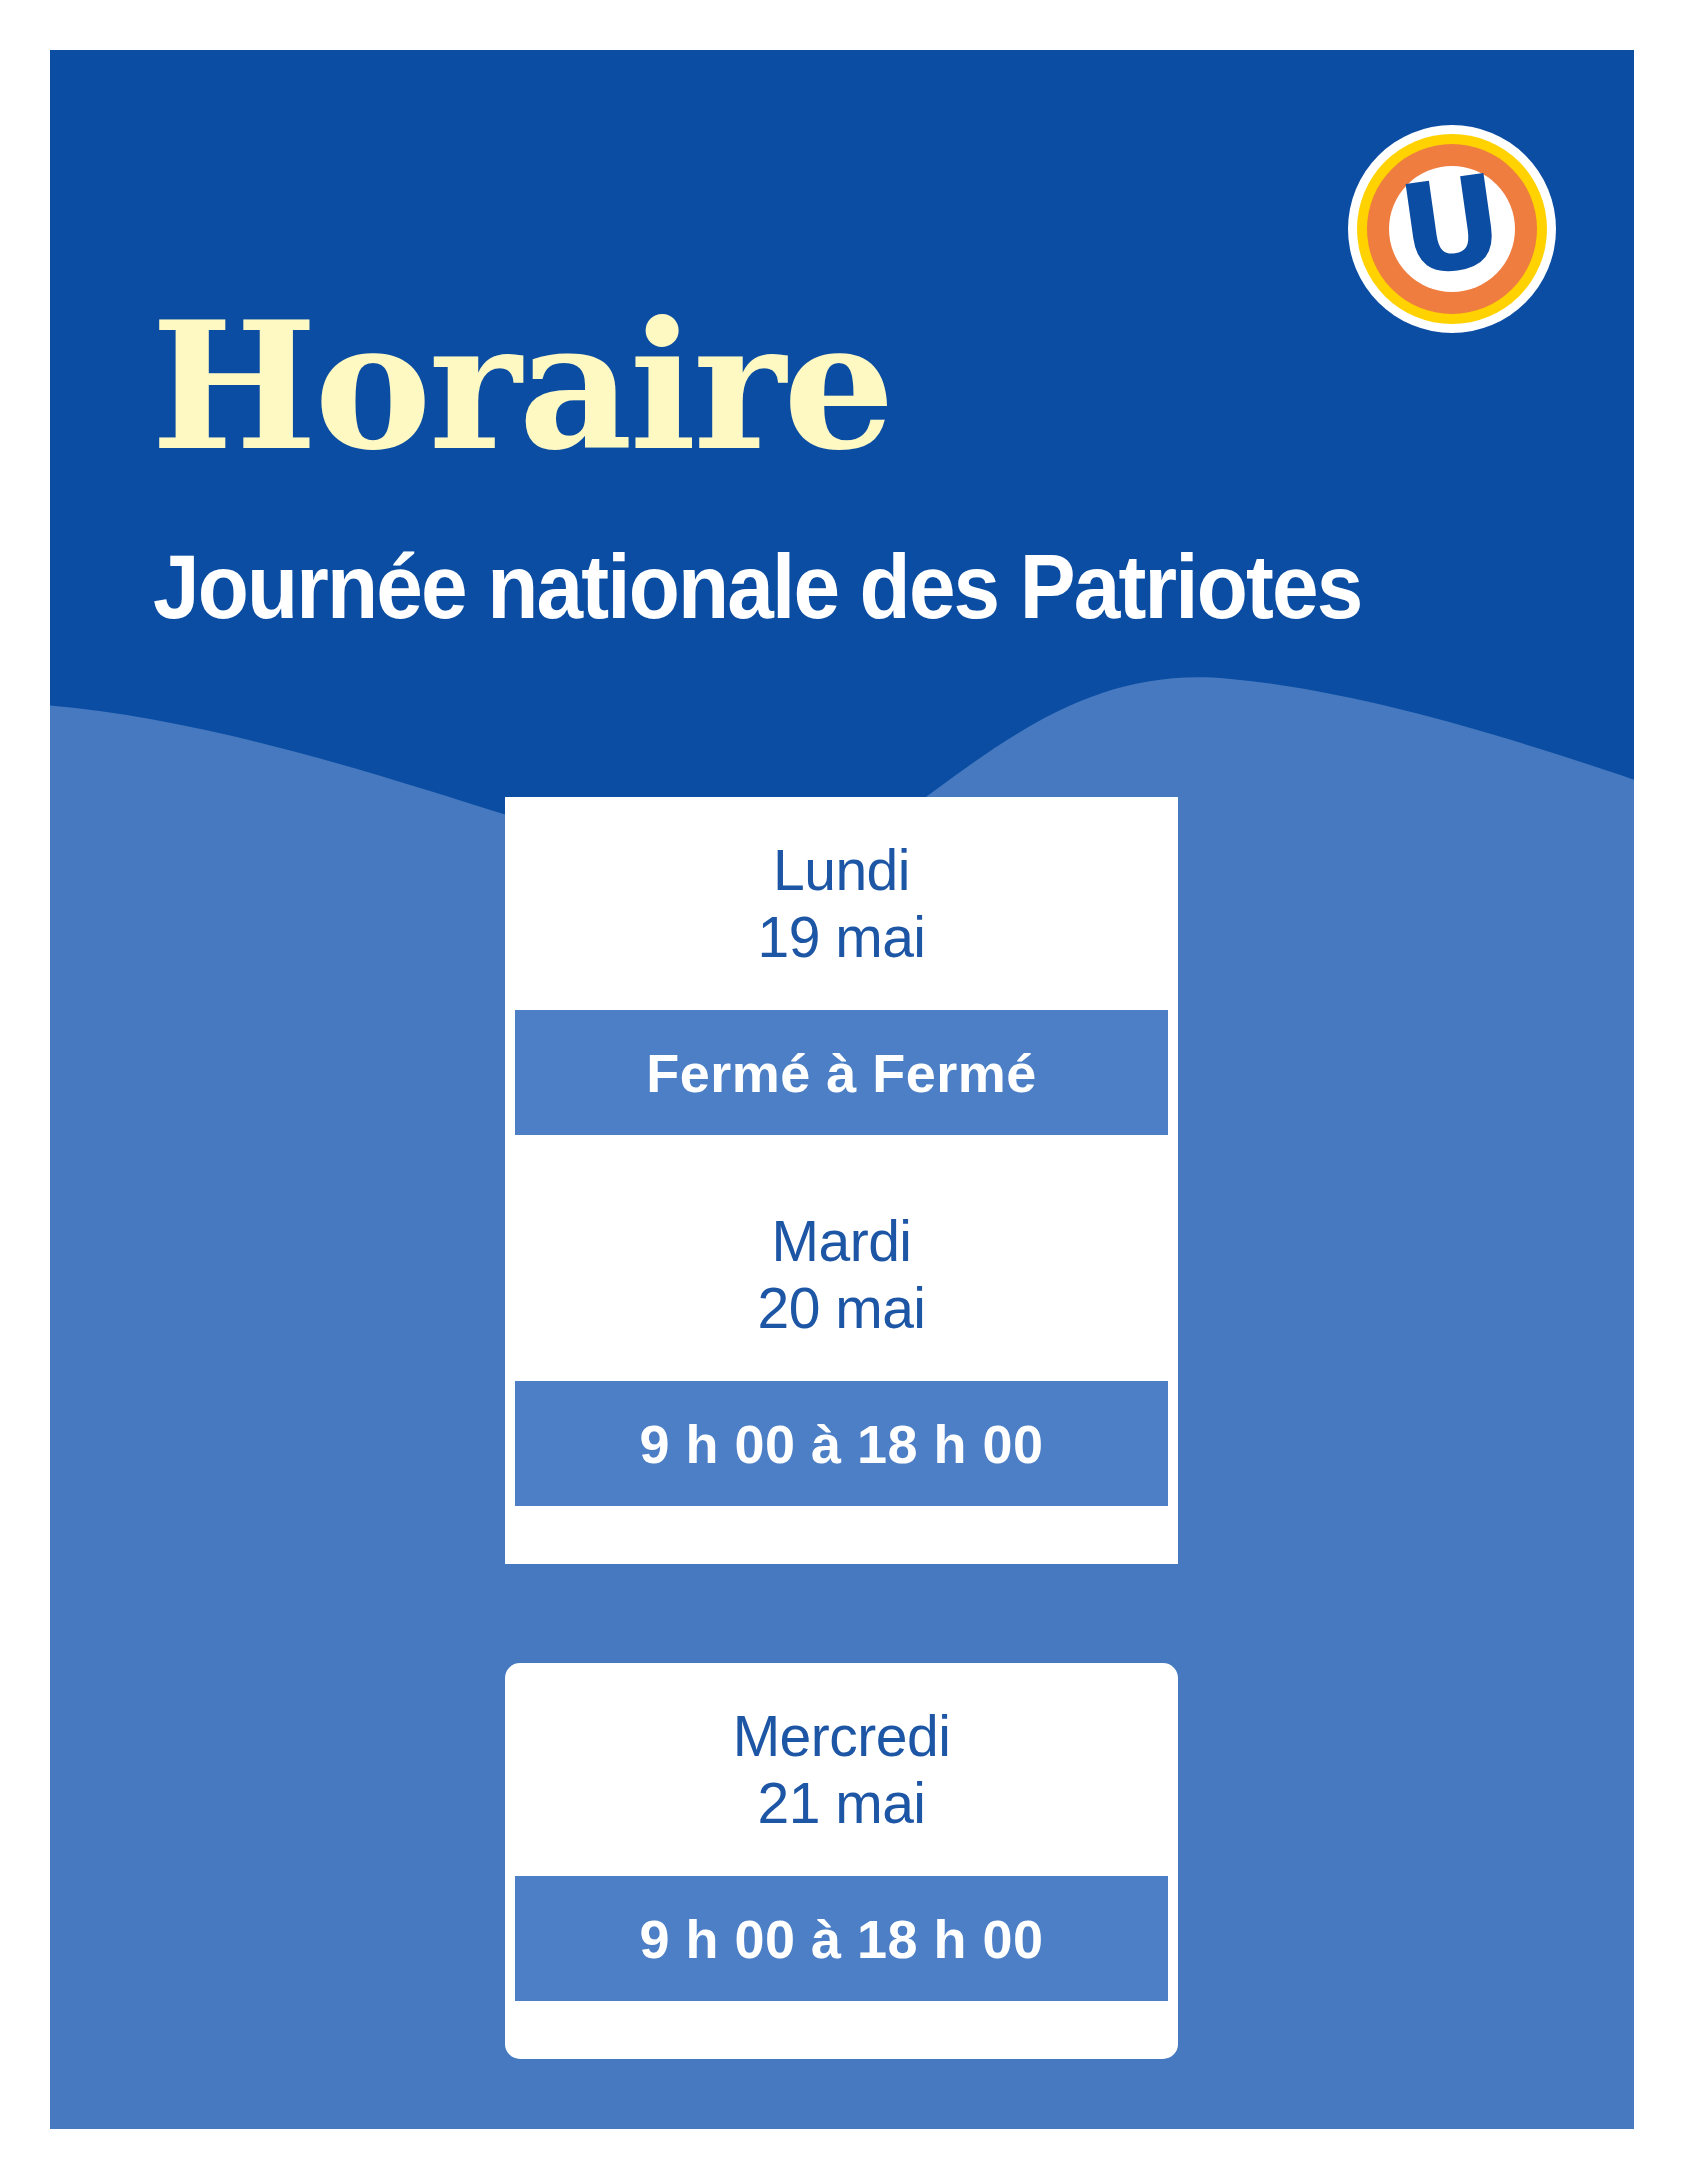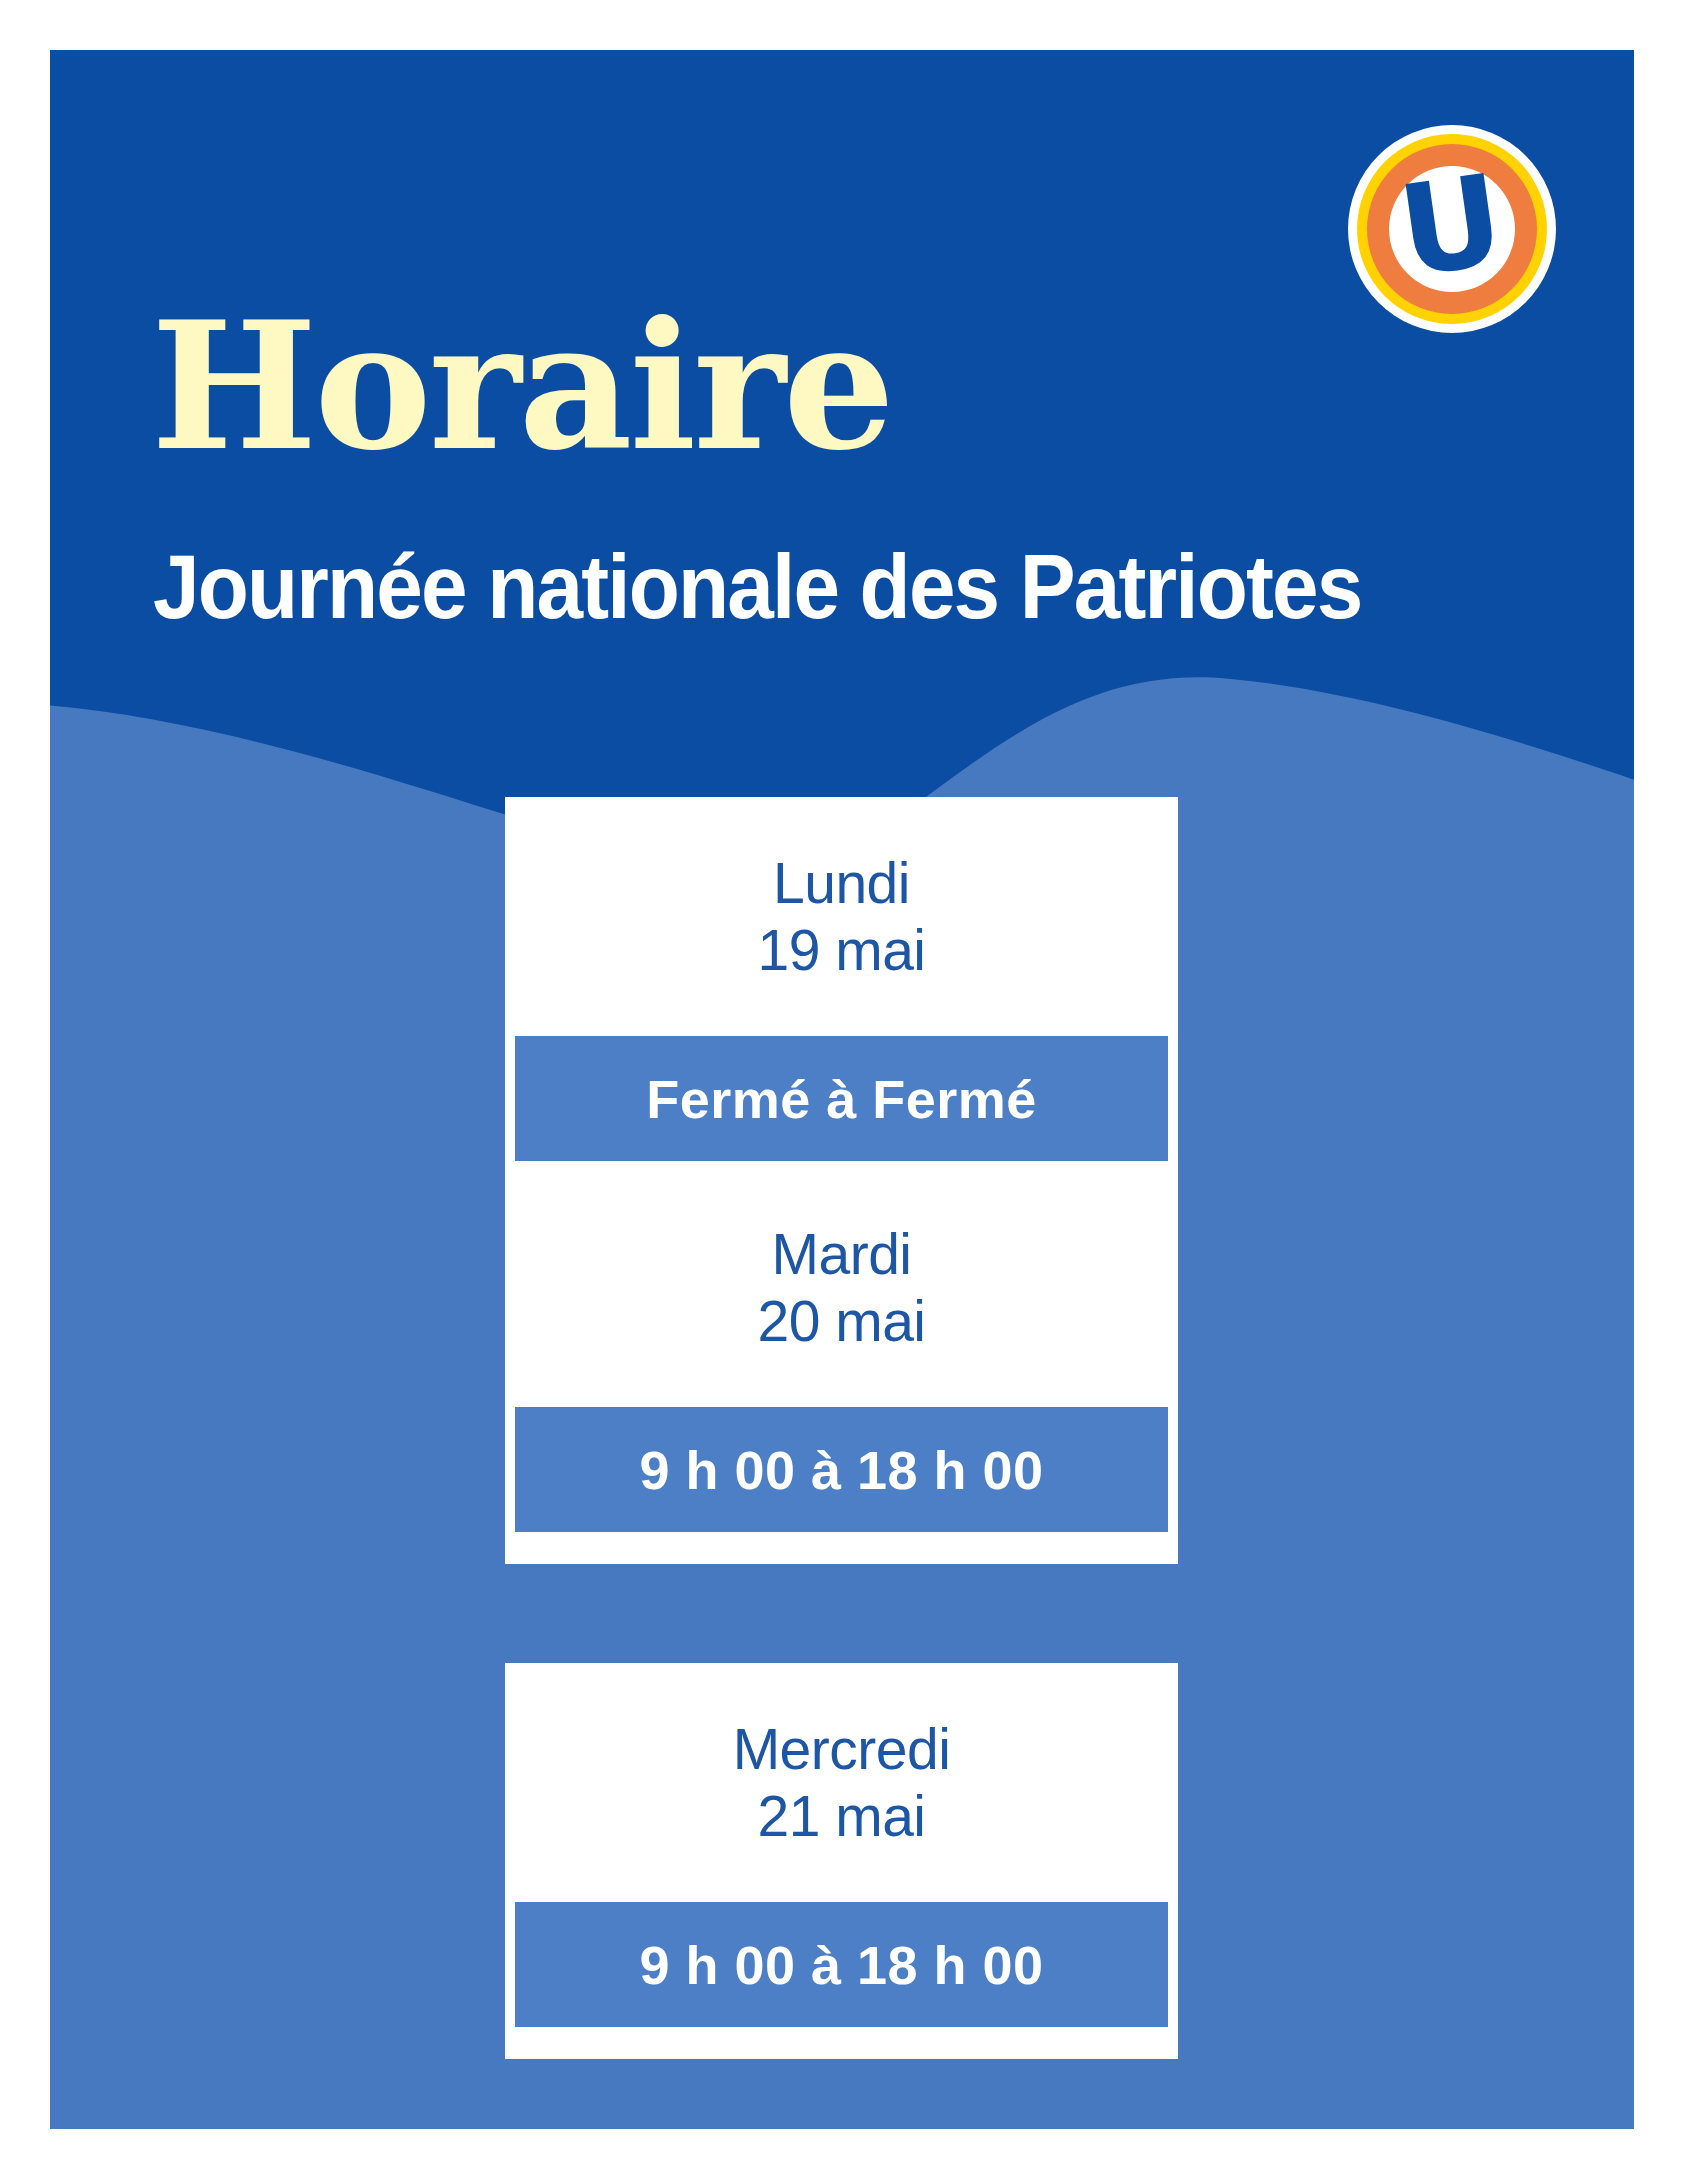--- a/index.html
+++ b/index.html
@@ -91,23 +91,23 @@
   .card {
     position: absolute;
     left: 455px;
     width: 673px; height: 396px;
     background: #ffffff;
     display: flex;
     flex-direction: column;
   }
   .card-1 { top: 747px; }
   .card-2 { top: 1118px; }
-  .card-3 { top: 1613px; }
+  .card-3 { top: 1613px; border-radius: 15px; }
   .card-day {
-    height: 239px;
+    height: 213px;
     display: flex;
     flex-direction: column;
     align-items: center;
     justify-content: center;
     color: #1E56A6;
     text-align: center;
   }
   .day-label {
     font-size: 57px;
     font-weight: 500;

